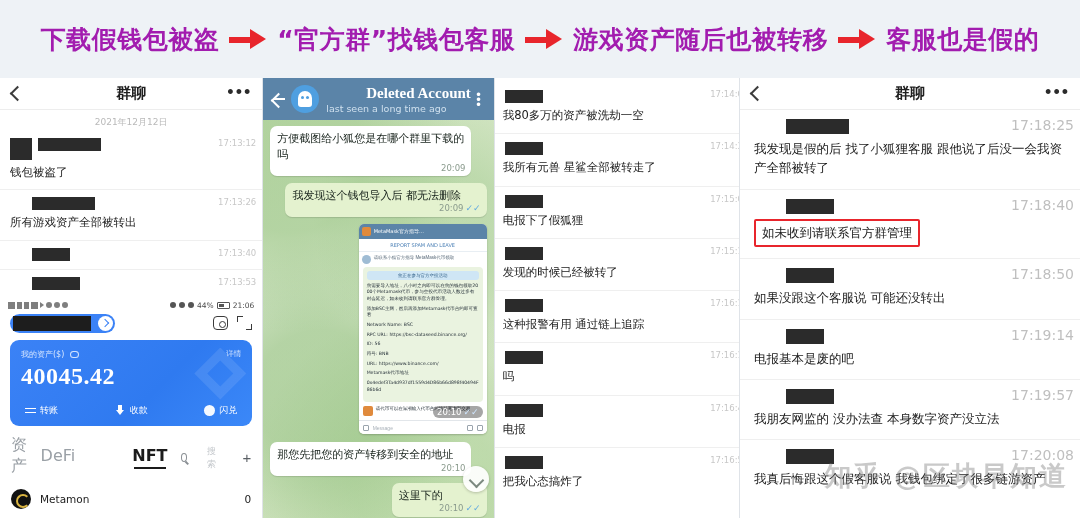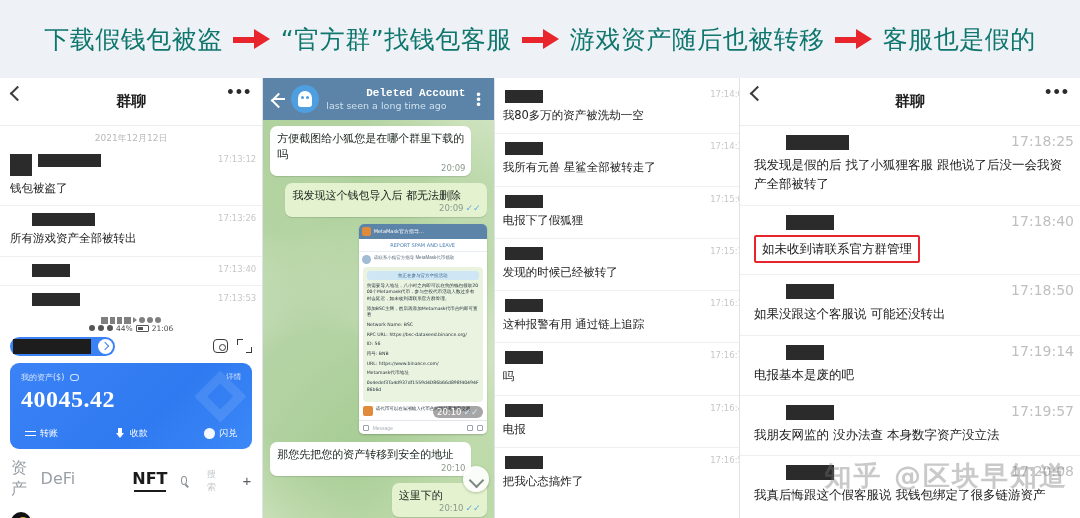--- a/index.html
+++ b/index.html
@@ -11,21 +11,21 @@
   #root { width: 1080px; height: 518px; position: relative; background: #fff; }
 
   
   .banner {
     position: absolute; left: 0; top: 0; width: 1080px; height: 78px;
     background: #eef2f6;
     display: flex; align-items: center; justify-content: center;
     gap: 10px; padding: 0 14px;
   }
   .banner-text {
-    font-size: 25px; font-weight: normal; color: #0f766e;
+    font-size: 25px; font-weight: bold; color: #a21caf;
     letter-spacing: .5px; white-space: nowrap;
     font-family: "DejaVu Sans", sans-serif;
   }
   .banner-arrow {
     display: inline-block; position: relative; width: 38px; height: 20px;
     flex: 0 0 auto;
   }
   .banner-arrow::before {
     content: ""; position: absolute; left: 0; top: 7.5px;
     width: 25px; height: 6px; background: #e8252c;
@@ -45,21 +45,21 @@
   }
   .panel { position: relative; overflow: hidden; background: #fff; height: 440px; }
   .p1 { width: 263px; }
   .p2 { width: 231px; }
   .p3 { width: 245px; }
   .p4 { width: 341px; }
   .panel-sep { width: 0; border-left: 1px solid #dfe3e8; }
 
   
   .wx-head {
-    position: relative; height: 48px; background: #fff;
+    position: relative; height: 32px; background: #fff;
     display: flex; align-items: center; border-bottom: 1px solid #ededed;
   }
   .wx-back { position: absolute; left: 10px; top: 7px; width: 10px; height: 16px; }
   .wx-back::before {
     content: ""; position: absolute; left: 2px; top: 3px;
     width: 9px; height: 9px; border-left: 2px solid #3c3c3c;
     border-bottom: 2px solid #3c3c3c; transform: rotate(45deg);
   }
   .wx-title {
     flex: 1; text-align: center; font-size: 15px; font-weight: bold;
@@ -140,22 +140,22 @@
     content: ""; position: absolute; left: 7px; top: 6px; width: 14px; height: 16px;
     background: #fff; border-radius: 7px 7px 3px 3px;
   }
   .tg-ghost::after {
     content: ""; position: absolute; left: 10px; top: 11px; width: 3px; height: 3px;
     background: #4f9fe0; border-radius: 50%;
     box-shadow: 5px 0 0 #4f9fe0;
   }
   .tg-names { flex: 1; min-width: 0; }
   .tg-name {
-    font-size: 11px; font-weight: bold; color: #fff; white-space: nowrap;
-    font-family: Liberation Mono, monospace;
+    font-size: 15px; font-weight: bold; color: #fff; white-space: nowrap;
+    font-family: Liberation Serif, serif;
     margin-left: 40px;
   }
   .tg-sub {
     font-size: 9.5px; color: #cfe0ee; white-space: nowrap; margin-top: 1px;
     font-family: "DejaVu Sans", sans-serif;
   }
   .tg-dots {
     width: 14px; text-align: center; font-size: 13px; line-height: 5px; color: #fff; flex: 0 0 auto;
   }
   .tg-dots span { display: block; }
@@ -224,21 +224,20 @@
     content: ""; position: absolute; left: 8px; top: 9px; width: 9px; height: 9px;
     border-right: 2px solid #7d8a80; border-bottom: 2px solid #7d8a80; transform: rotate(45deg);
   }
 
   
   .wallet { position: relative; background: #fff; padding: 0; }
   .w-status {
     display: flex; align-items: center; justify-content: space-between;
     padding: 3px 8px 2px; font-size: 7.5px; color: #4a4a4a;
     font-family: "DejaVu Sans", sans-serif;
-    flex-direction: column;
   }
   .w-status .icons-left { display: flex; align-items: center; gap: 2px; opacity: .75; }
   .w-status .sq { width: 7px; height: 7px; background: #555; }
   .w-status .bar { width: 5px; height: 7px; background: #555; }
   .w-status .tri {
     width: 0; height: 0; border-left: 4px solid #555;
     border-top: 3px solid transparent; border-bottom: 3px solid transparent;
   }
   .w-status .dot { width: 6px; height: 6px; border-radius: 50%; background: #555; }
   .w-status .icons-right { display: flex; align-items: center; gap: 3px; }

